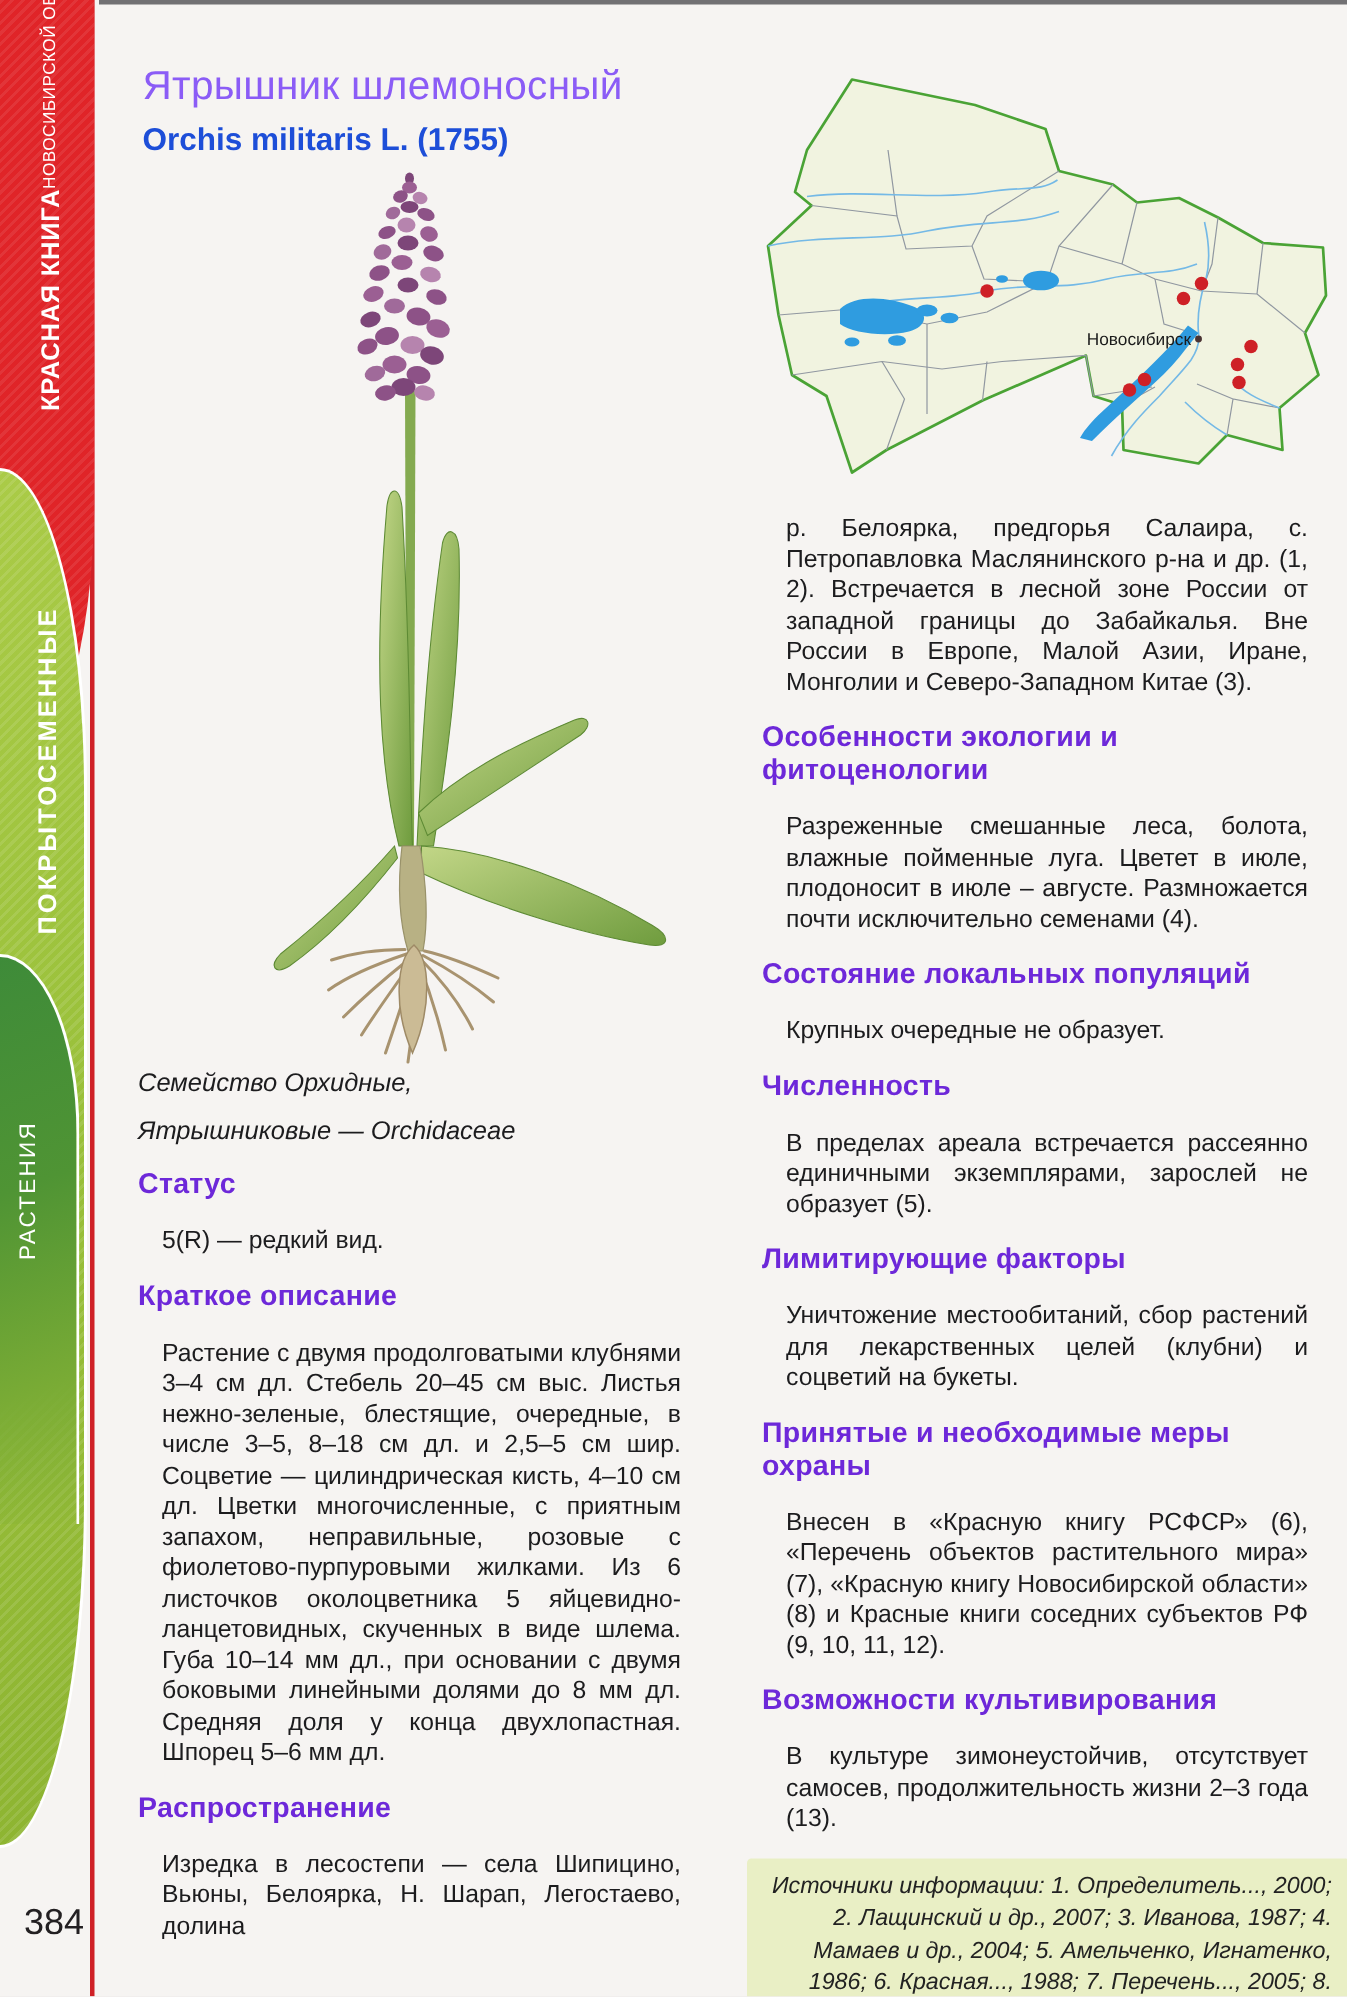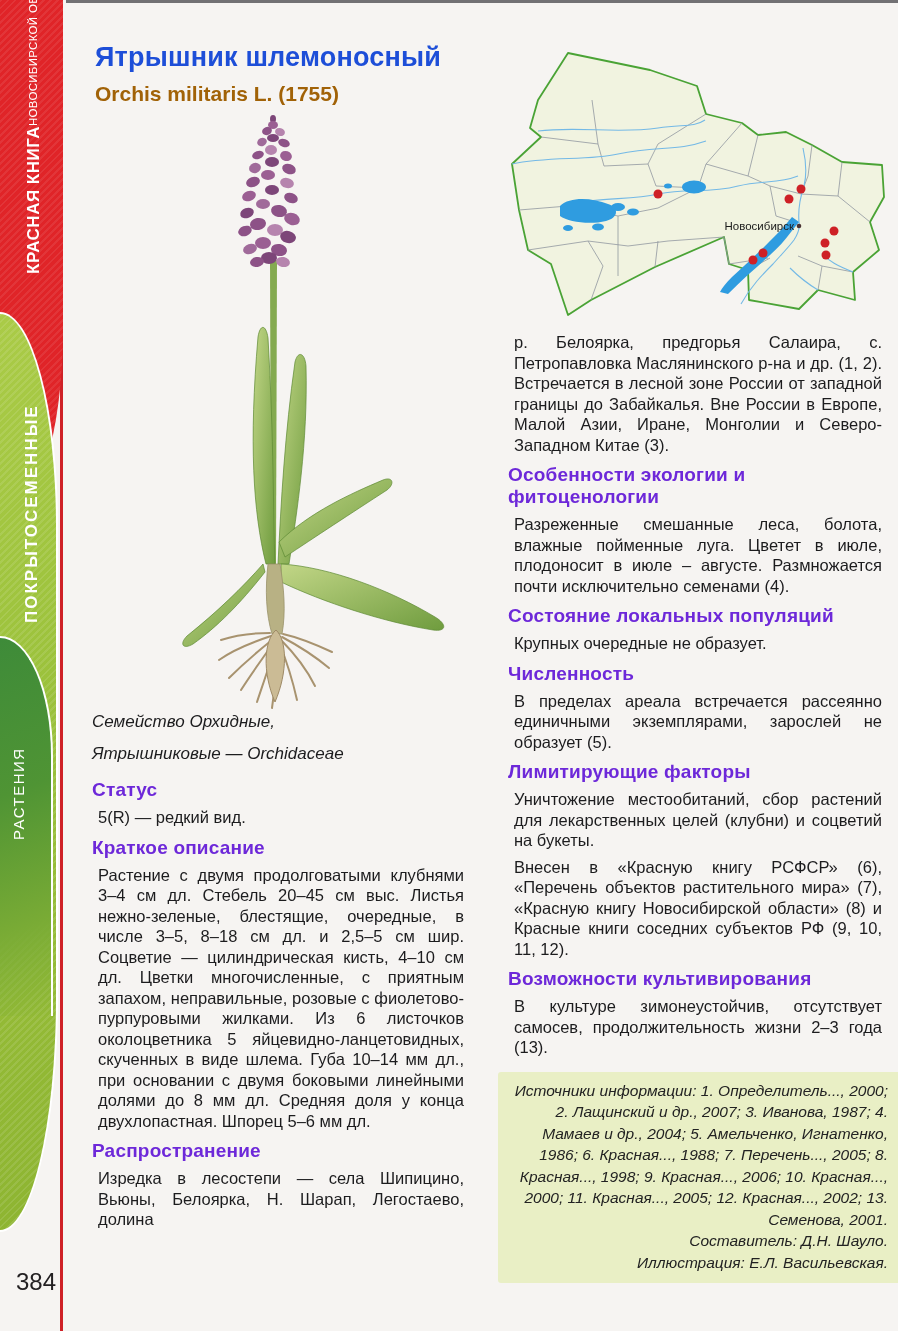--- a/index.html
+++ b/index.html
@@ -24,28 +24,28 @@
   .vtext{position:absolute;writing-mode:vertical-rl;transform:rotate(180deg);color:#fff;
     display:flex;align-items:center;justify-content:center;text-align:center;white-space:nowrap;}
   .vt-book{left:8px;top:8px;height:215px;width:52px;line-height:1.15;}
   .vt-book .t1{font-weight:bold;font-size:17px;letter-spacing:.5px;}
   .vt-book .t2{font-size:11.5px;letter-spacing:.3px;}
   .vt-group{left:22px;top:378px;height:272px;font-weight:bold;font-size:17px;letter-spacing:2px;}
   .vt-kingdom{left:10px;top:738px;height:112px;font-size:15px;letter-spacing:1.5px;}
   .page-num{position:absolute;left:16px;top:1268px;font-size:24px;color:#232022;text-align:right;}
 
   
-  .title-ru{position:absolute;left:95px;top:42px;font-size:27px;font-weight:bold;color:#1d4ed8;letter-spacing:.2px;}
-  .title-la{position:absolute;left:95px;top:82px;font-size:21px;font-weight:bold;color:#a16207;}
+  .title-ru{position:absolute;left:95px;top:42px;font-size:27px;font-weight:normal;color:#8b5cf6;letter-spacing:.2px;}
+  .title-la{position:absolute;left:95px;top:82px;font-size:21px;font-weight:bold;color:#1d4ed8;}
 
   
   .col{position:absolute;color:#1c1c1e;font-size:16.5px;line-height:20.5px;}
   .col-left{left:92px;top:706px;width:378px;}
   .col-right{left:508px;top:326px;width:380px;}
-  .col p{margin:6px;text-align:justify;}
+  .col p{margin:16px;text-align:justify;}
   .caption{font-style:italic;font-size:17px;line-height:32px;margin:0 0 8px 0 !important;text-align:left;}
   h3.sec{margin:9px 0 3px 0;font-size:19px;line-height:22px;font-weight:bold;color:#6d28d9;letter-spacing:.2px;}
 
   
   .sources{background:#e9efc5;border-radius:3px;margin:14px 0 0 -10px;width:402px;box-sizing:border-box;
     padding:8px 12px 10px 14px;font-style:italic;font-size:15.5px;line-height:21.5px;color:#222;}
   .sources p{margin:0;text-align:right;}
 
   
   .map-wrap{position:absolute;left:506px;top:34px;width:384px;height:292px;}
@@ -203,20 +203,21 @@
   <div class="col col-right">
     <p>р. Белоярка, предгорья Салаира, с. Петропавловка Маслянинского р-на и др. (1, 2). Встречается в лесной зоне России от западной границы до Забайкалья. Вне России в Европе, Малой Азии, Иране, Монголии и Северо-Западном Китае (3).</p>
     <h3 class="sec">Особенности экологии и фитоценологии</h3>
     <p>Разреженные смешанные леса, болота, влажные пойменные луга. Цветет в июле, плодоносит в июле – августе. Размножается почти исключительно семенами (4).</p>
     <h3 class="sec">Состояние локальных популяций</h3>
     <p>Крупных очередные не образует.</p>
     <h3 class="sec">Численность</h3>
     <p>В пределах ареала встречается рассеянно единичными экземплярами, зарослей не образует (5).</p>
     <h3 class="sec">Лимитирующие факторы</h3>
     <p>Уничтожение местообитаний, сбор растений для лекарственных целей (клубни) и соцветий на букеты.</p>
+    <h3 class="sec">Принятые и необходимые меры охраны</h3>
     <p>Внесен в «Красную книгу РСФСР» (6), «Перечень объектов растительного мира» (7), «Красную книгу Новосибирской области» (8) и Красные книги соседних субъектов РФ (9, 10, 11, 12).</p>
     <h3 class="sec">Возможности культивирования</h3>
     <p>В культуре зимонеустойчив, отсутствует самосев, продолжительность жизни 2–3 года (13).</p>
 
     <div class="sources">
       <p>Источники информации: 1. Определитель..., 2000; 2. Лащинский и др., 2007; 3. Иванова, 1987; 4. Мамаев и др., 2004; 5. Амельченко, Игнатенко, 1986; 6. Красная..., 1988; 7. Перечень..., 2005; 8. Красная..., 1998; 9. Красная..., 2006; 10. Красная..., 2000; 11. Красная..., 2005; 12. Красная..., 2002; 13. Семенова, 2001.</p>
       <p>Составитель: Д.Н. Шауло.</p>
       <p>Иллюстрация: Е.Л. Васильевская.</p>
     </div>
   </div>

